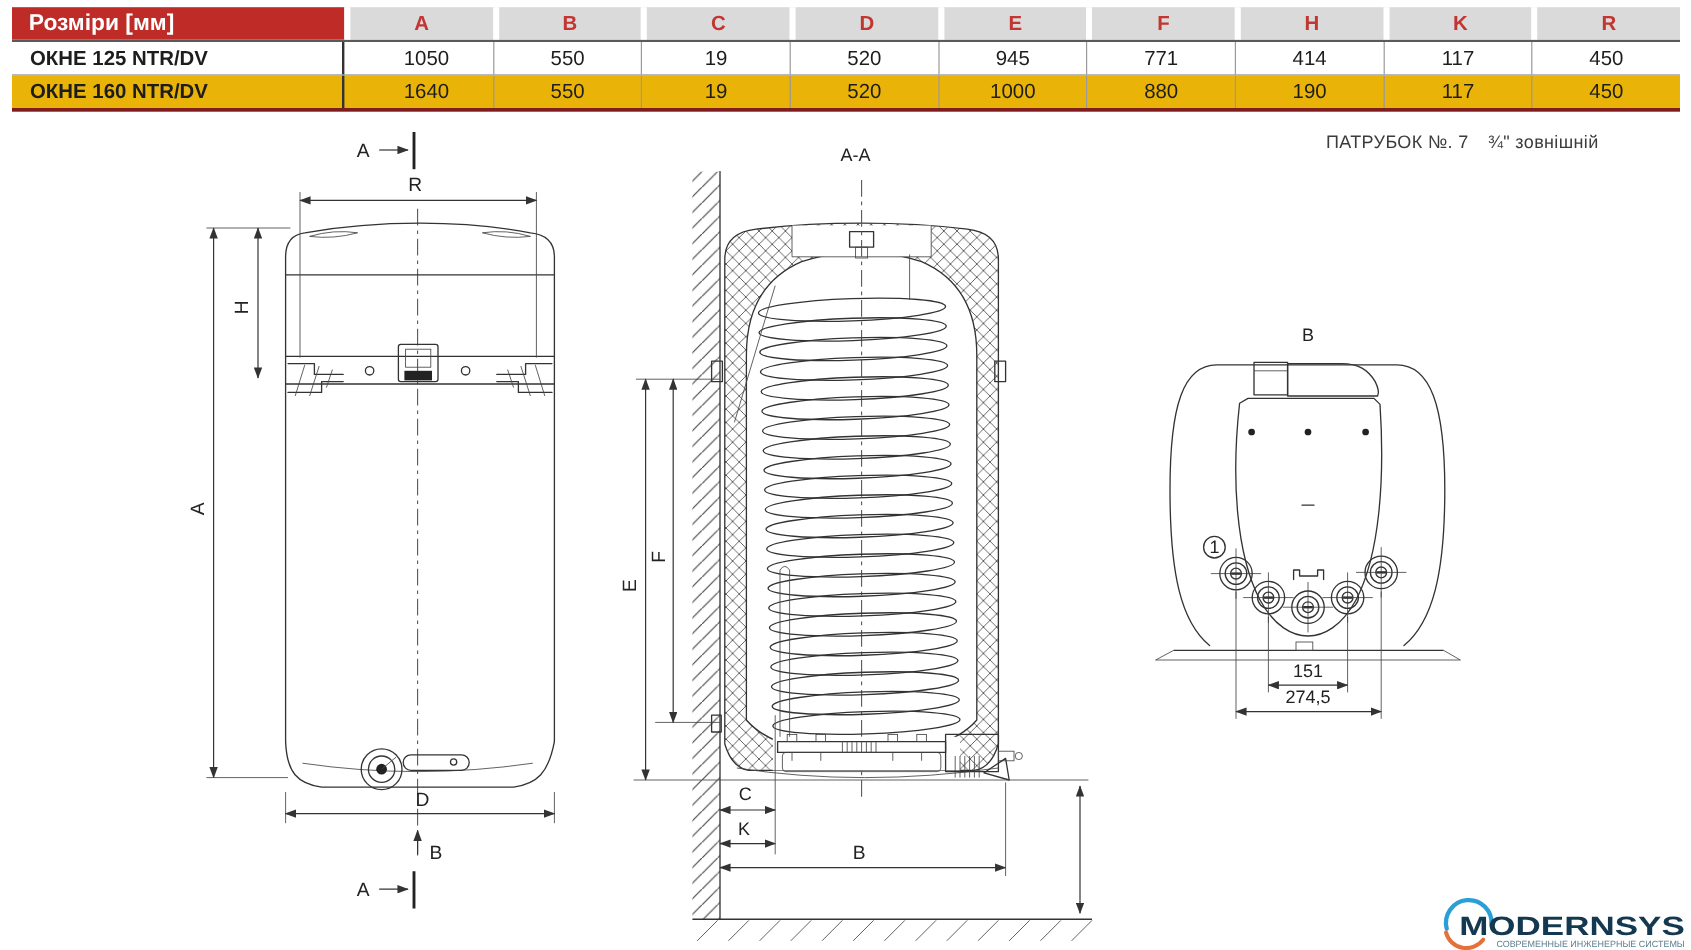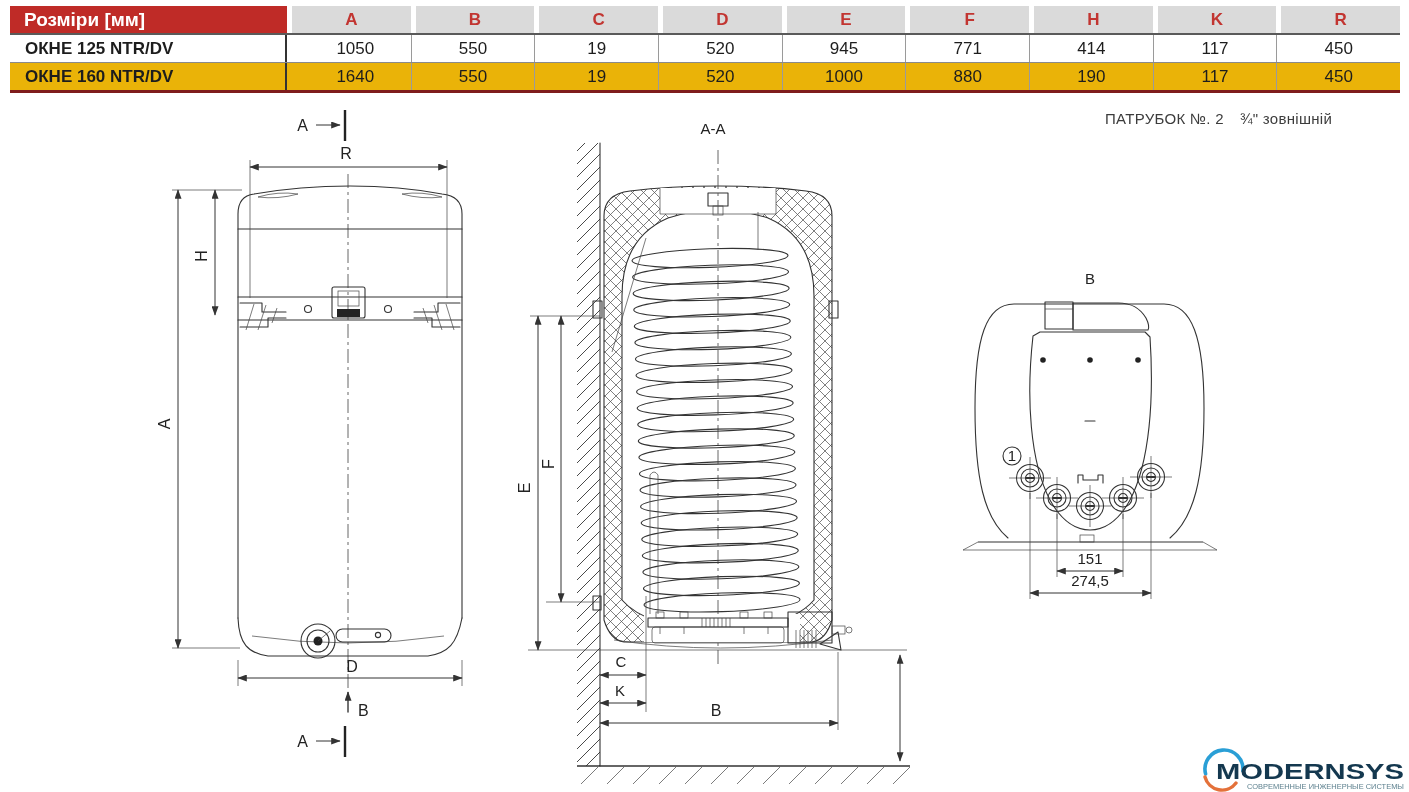--- a/index.html
+++ b/index.html
@@ -71,21 +71,21 @@
       <div class="td">520</div>
       <div class="td">1000</div>
       <div class="td">880</div>
       <div class="td">190</div>
       <div class="td">117</div>
       <div class="td">450</div>
     </div>
   </div>
 
   <div class="note">
-    <span>ПАТРУБОК №. 2</span><span class="p2">¾" зовнішній</span>
+    <span>ПАТРУБОК №. 7</span><span class="p2">¾" зовнішній</span>
   </div>
 
   <svg class="draw" width="1409" height="792" viewBox="0 0 1409 792">
     <defs>
       <marker id="ar" markerWidth="9.5" markerHeight="7" refX="8.8" refY="3.5" orient="auto-start-reverse" markerUnits="userSpaceOnUse">
         <path d="M0,0 L9.5,3.5 L0,7 Z" fill="#333"></path>
       </marker>
       <pattern id="diagHatch" width="13" height="13" patternUnits="userSpaceOnUse">
         <path d="M-1,14 L14,-1" stroke="#4a4a4a" stroke-width="1"></path>
       </pattern>

